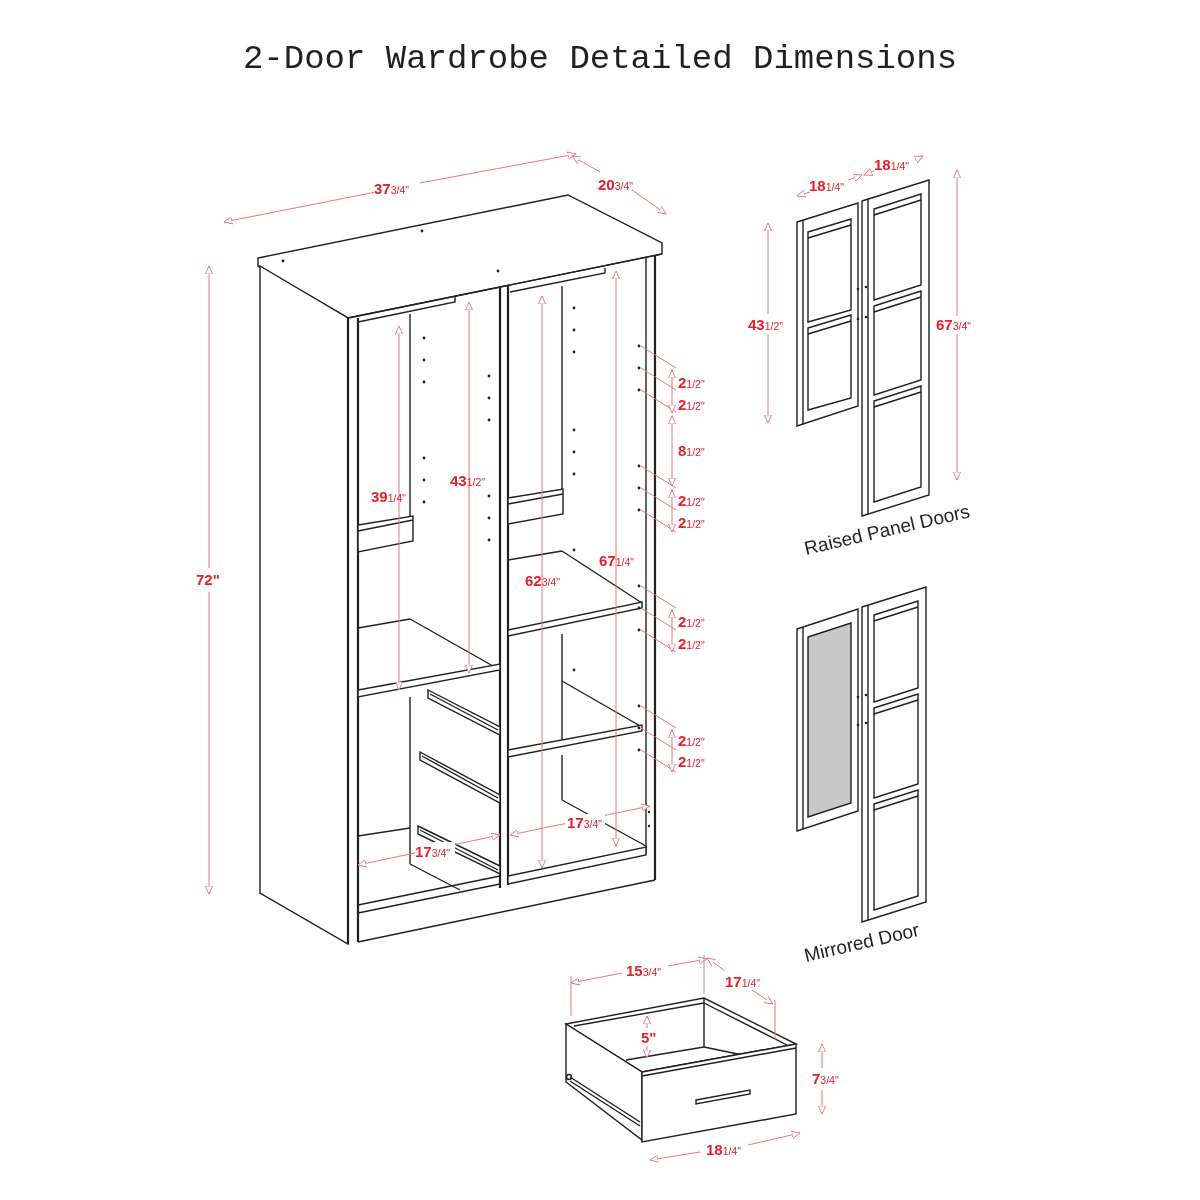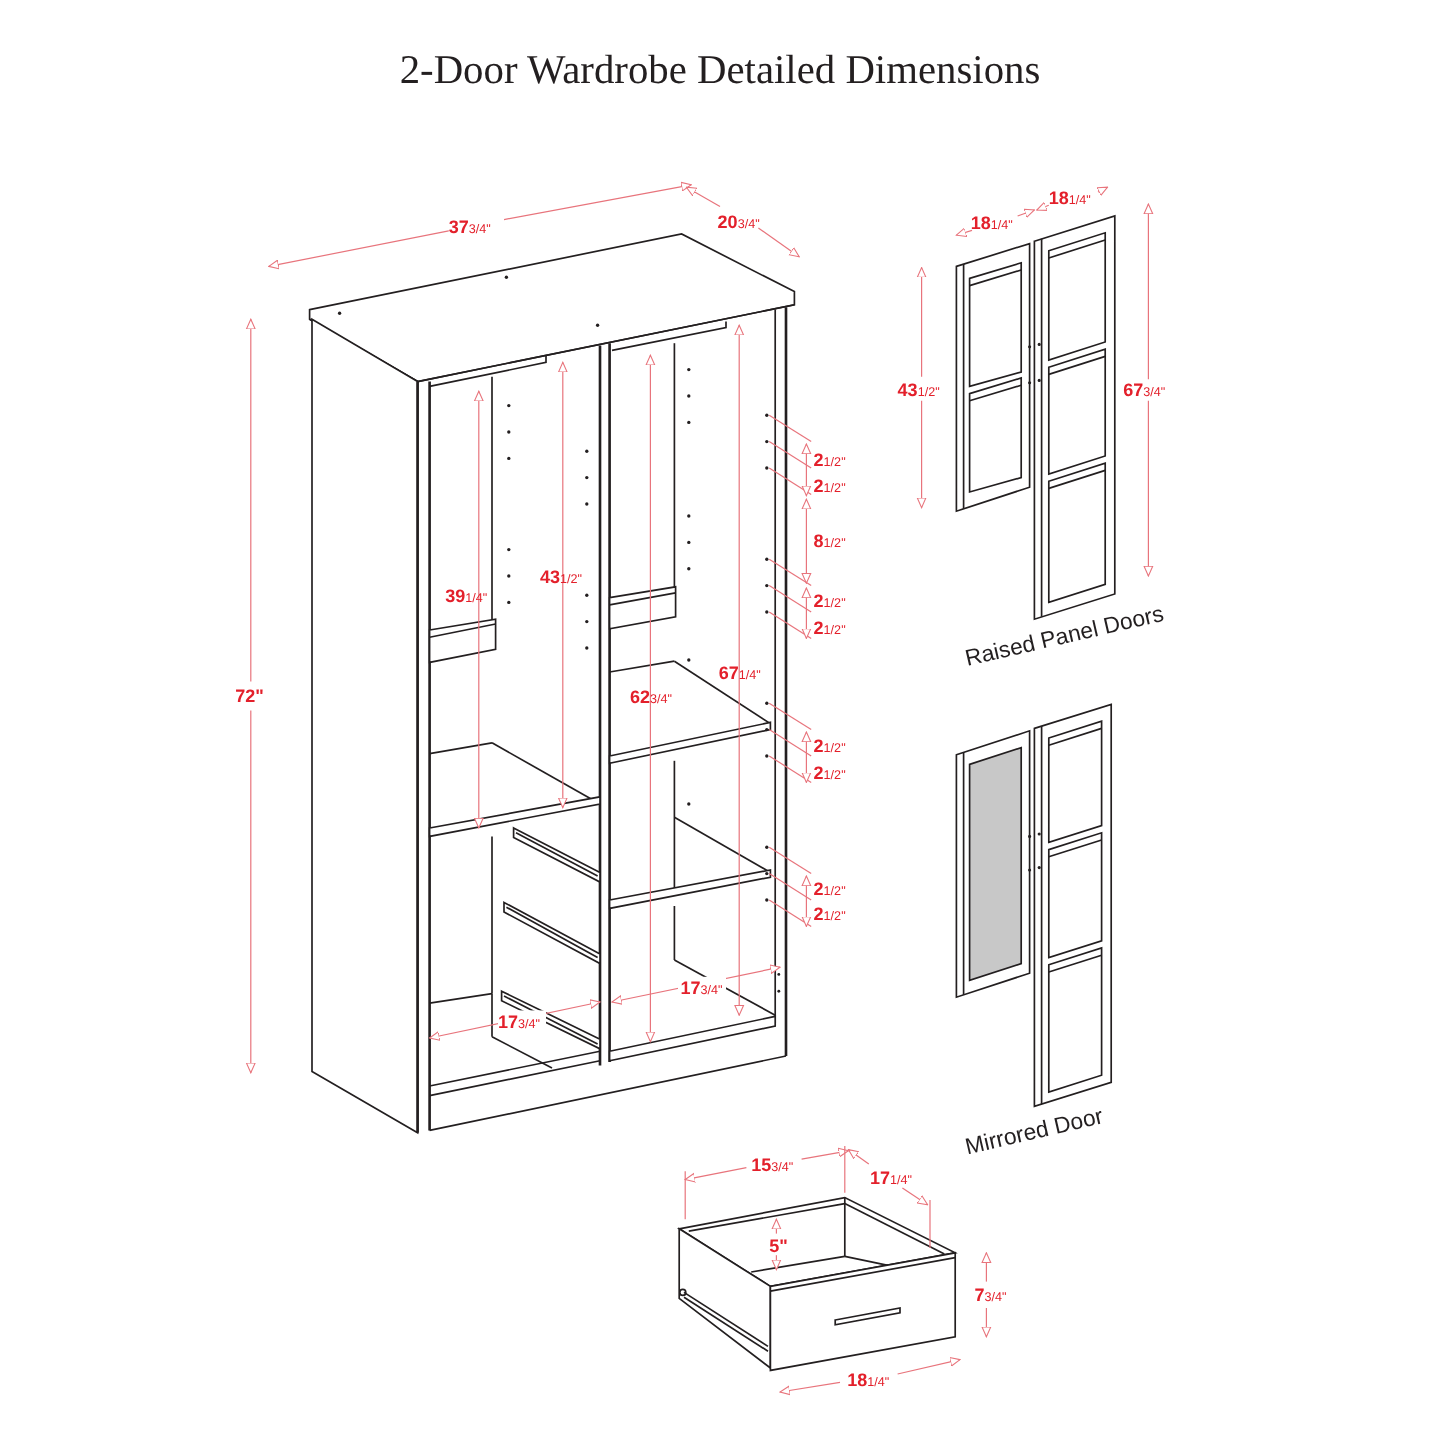--- a/index.html
+++ b/index.html
@@ -1,19 +1,19 @@
 <!DOCTYPE html>
 <html><head>
 <meta charset="utf-8">
 <style>
   html, body { margin: 0; padding: 0; background: #ffffff; }
   body { width: 1200px; height: 1200px; position: relative; overflow: hidden;
          font-family: "Liberation Sans", sans-serif; }
   #title { position: absolute; left: 0; top: 40px; width: 1200px; text-align: center;
-           font-size: 34px; color: #231f20; font-family: Liberation Serif, serif; }
+           font-size: 34px; color: #231f20; font-family: Liberation Mono, monospace; }
   svg { position: absolute; left: 0; top: 0; }
   .ln { stroke: #231f20; stroke-width: 1.4; fill: none; }
   .lnw { stroke: #231f20; stroke-width: 1.4; fill: #ffffff; }
   .thk { stroke: #231f20; stroke-width: 2.2; fill: none; }
   .dim { stroke: #e8747c; stroke-width: 1; fill: none; }
   .dot { fill: #231f20; }
   .lbl { font-family: "Liberation Sans", sans-serif; font-weight: bold; fill: #e3202b; }
   .lbl .big { font-size: 15px; }
   .lbl .sm { font-size: 10.5px; font-weight: normal; }
   .cap { font-family: "Liberation Sans", sans-serif; font-size: 19px; fill: #231f20; }

